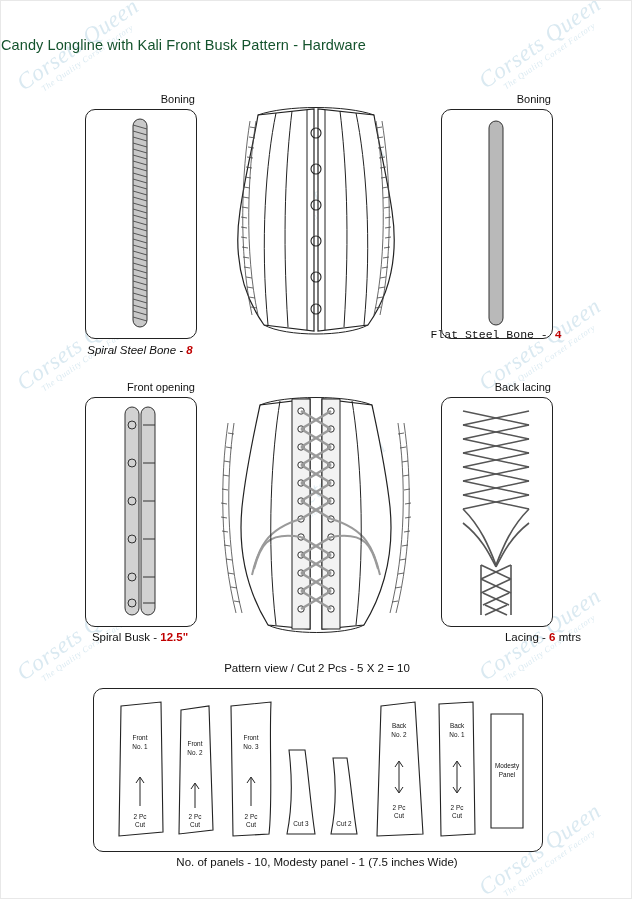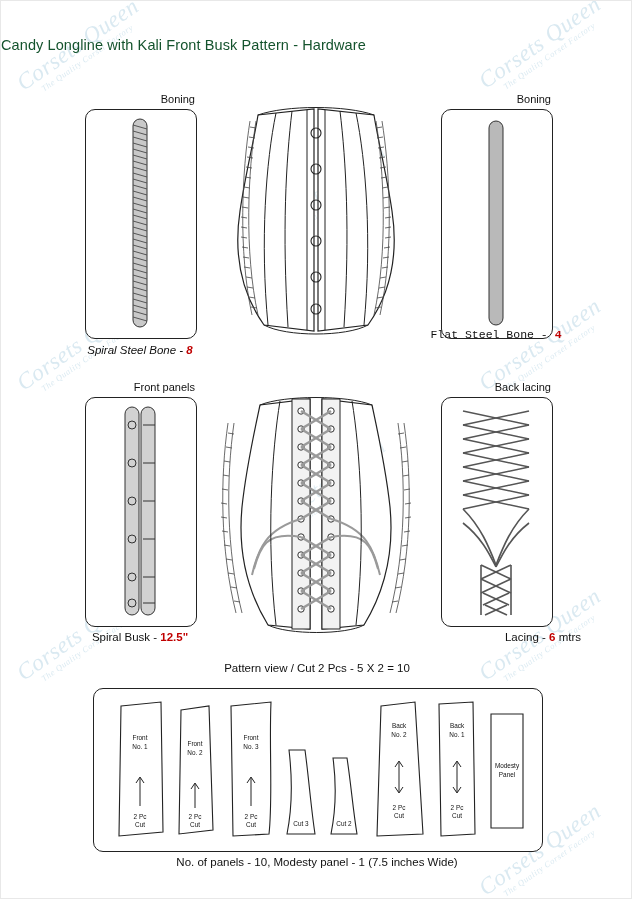--- a/index.html
+++ b/index.html
@@ -263,21 +263,21 @@
 
   <div class="boxlabel" style="left:440px; top:92px; width:110px;">Boning</div>
   <div class="panel" style="left:440px; top:108px; width:110px; height:228px;"></div>
   <svg class="ov" style="left:440px; top:108px;" width="110" height="228" viewBox="0 0 110 228">
     <rect x="48" y="12" width="14" height="204" rx="7" fill="#b9b9b9" stroke="#333" stroke-width="1"></rect>
   </svg>
   <div class="caption" style="left:410px; top:327px; width:170px;font-family:Liberation Mono, monospace;">
     <span>Flat Steel Bone - </span><span class="num">4</span>
   </div>
 
-  <div class="boxlabel" style="left:84px; top:380px; width:110px;">Front panels</div>
+  <div class="boxlabel" style="left:84px; top:380px; width:110px;">Front opening</div>
   <div class="panel" style="left:84px; top:396px; width:110px; height:228px;"></div>
   <svg class="ov" style="left:84px; top:396px;" width="110" height="228" viewBox="0 0 110 228">
     <rect x="40" y="10" width="14" height="208" rx="7" fill="#d2d2d2" stroke="#333" stroke-width="1"></rect>
     <rect x="56" y="10" width="14" height="208" rx="7" fill="#d2d2d2" stroke="#333" stroke-width="1"></rect>
     <g fill="none" stroke="#333" stroke-width="1">
       <circle cx="47" cy="28" r="4"></circle>
         <circle cx="47" cy="66" r="4"></circle>
       <circle cx="47" cy="104" r="4"></circle>
         <circle cx="47" cy="142" r="4"></circle>
       <circle cx="47" cy="180" r="4"></circle>

